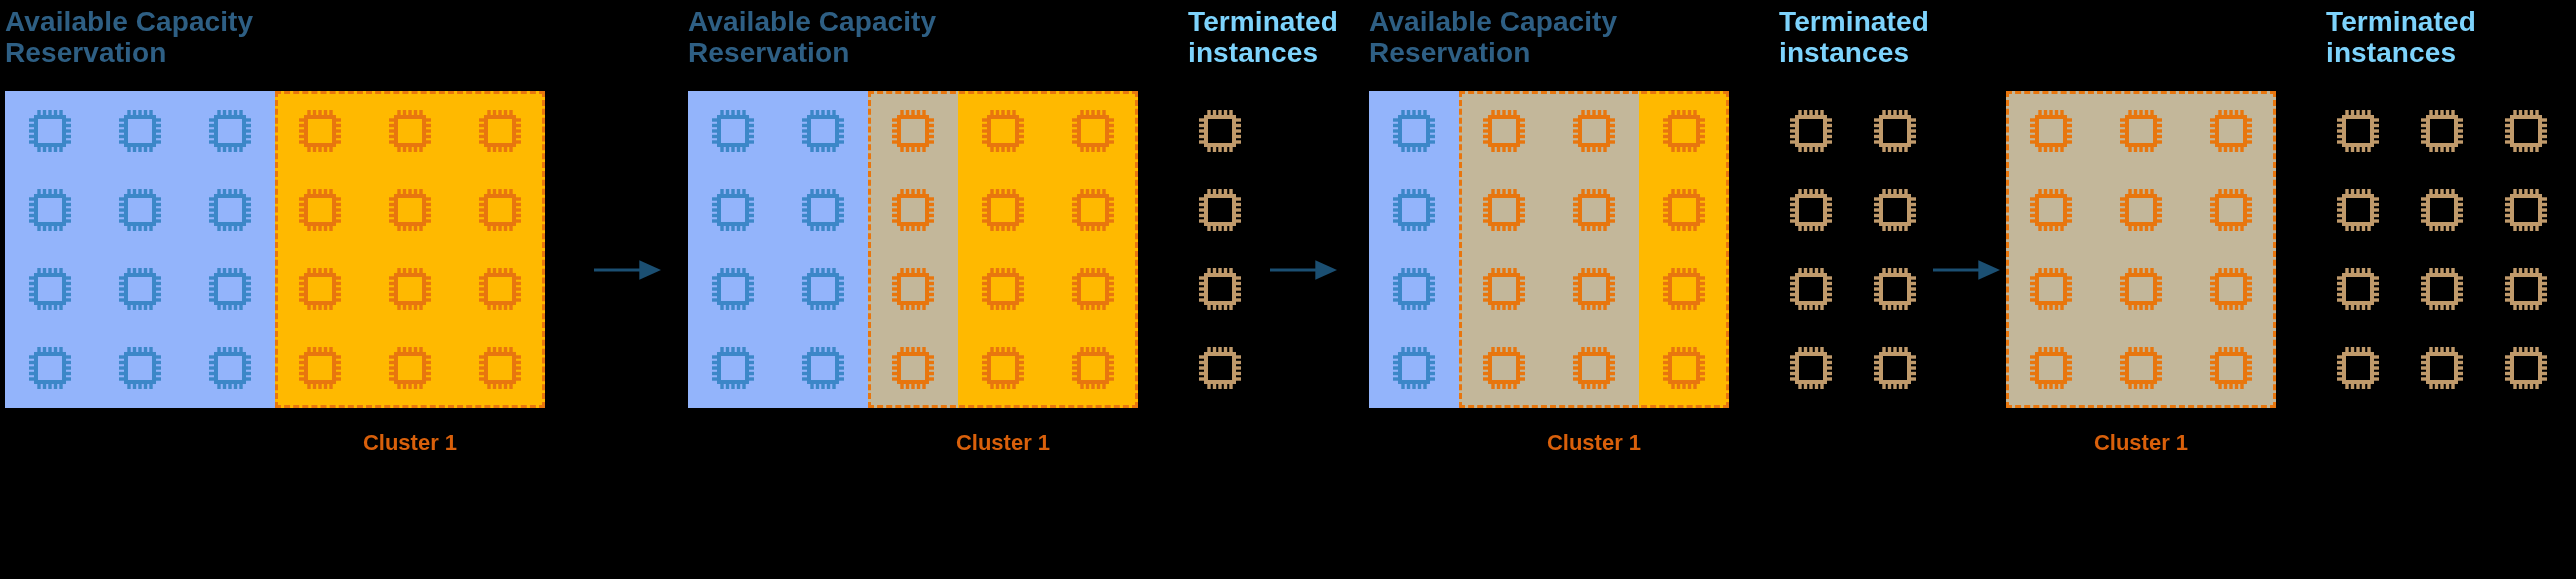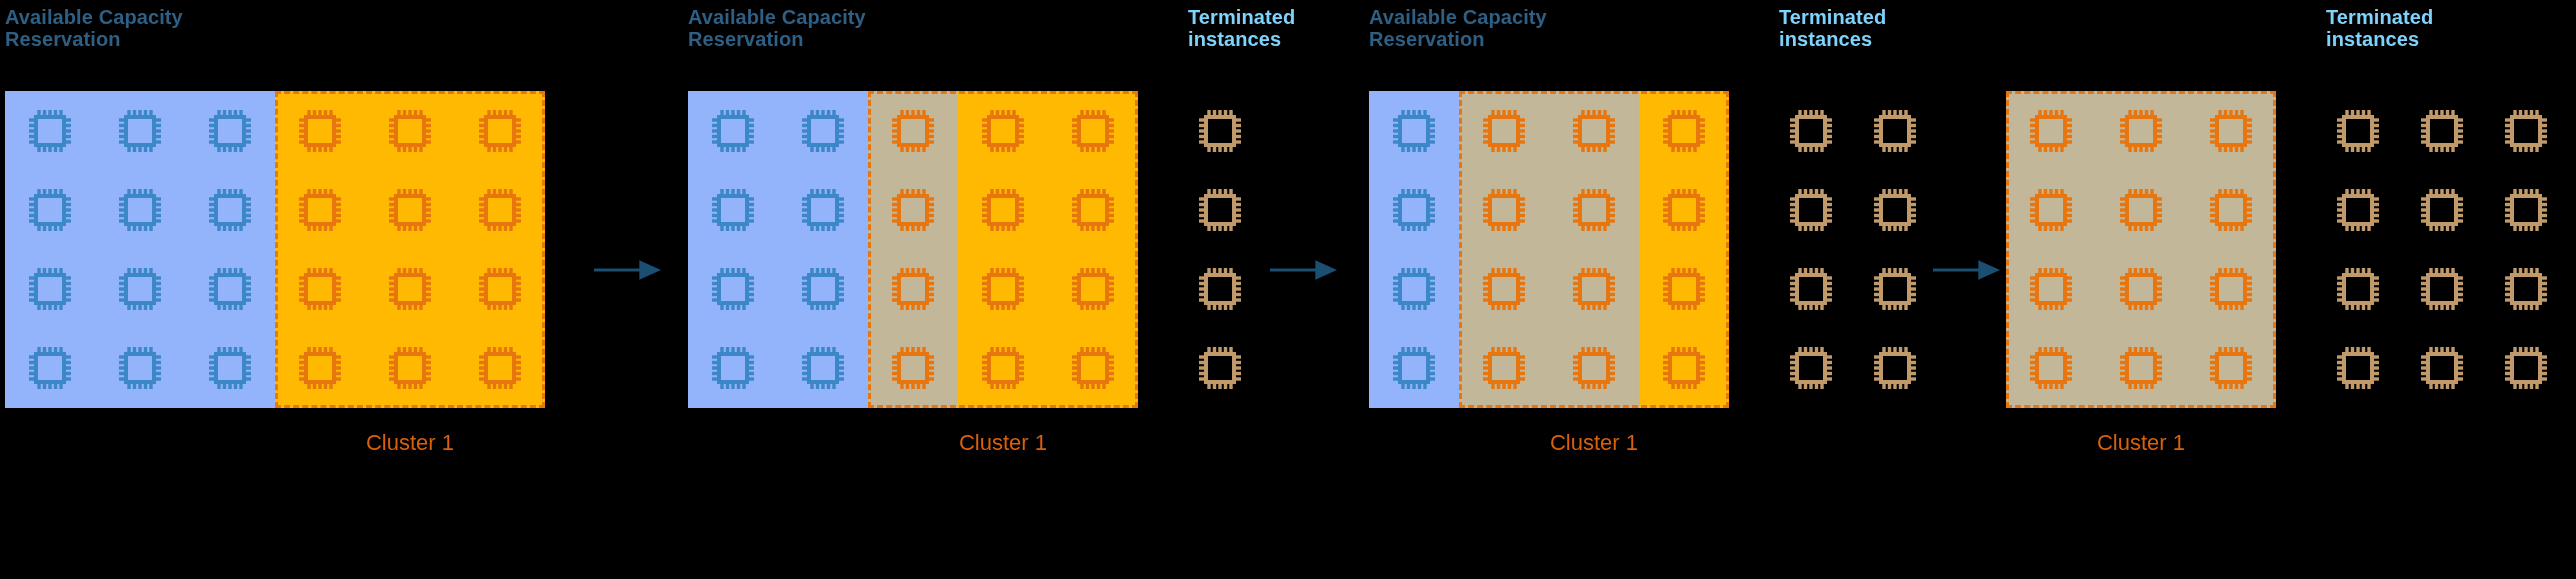--- a/index.html
+++ b/index.html
@@ -22,21 +22,21 @@
 
   .stage {
     position: absolute;
     top: 0;
     height: 579px;
   }
 
   
   .heading {
     position: absolute;
-    font-size: 20px;
+    font-size: 28px;
     font-weight: 700;
     line-height: 1.12;
     letter-spacing: 0.1px;
     white-space: pre-line;
   }
   .heading.acr  { color: #2e5f84; }
   .heading.term { color: #7dd3fc; }
 
   
   .grid-box {
@@ -62,21 +62,21 @@
     border: 3px dashed #e8760e;
     box-sizing: border-box;
     pointer-events: none;
   }
 
   
   .cluster-label {
     position: absolute;
     color: #d9600b;
     font-size: 22px;
-    font-weight: 400;
+    font-weight: 700;
     text-align: center;
     white-space: nowrap;
   }
 
   
   .term-grid {
     position: absolute;
     display: flex;
     flex-direction: row;
   }

